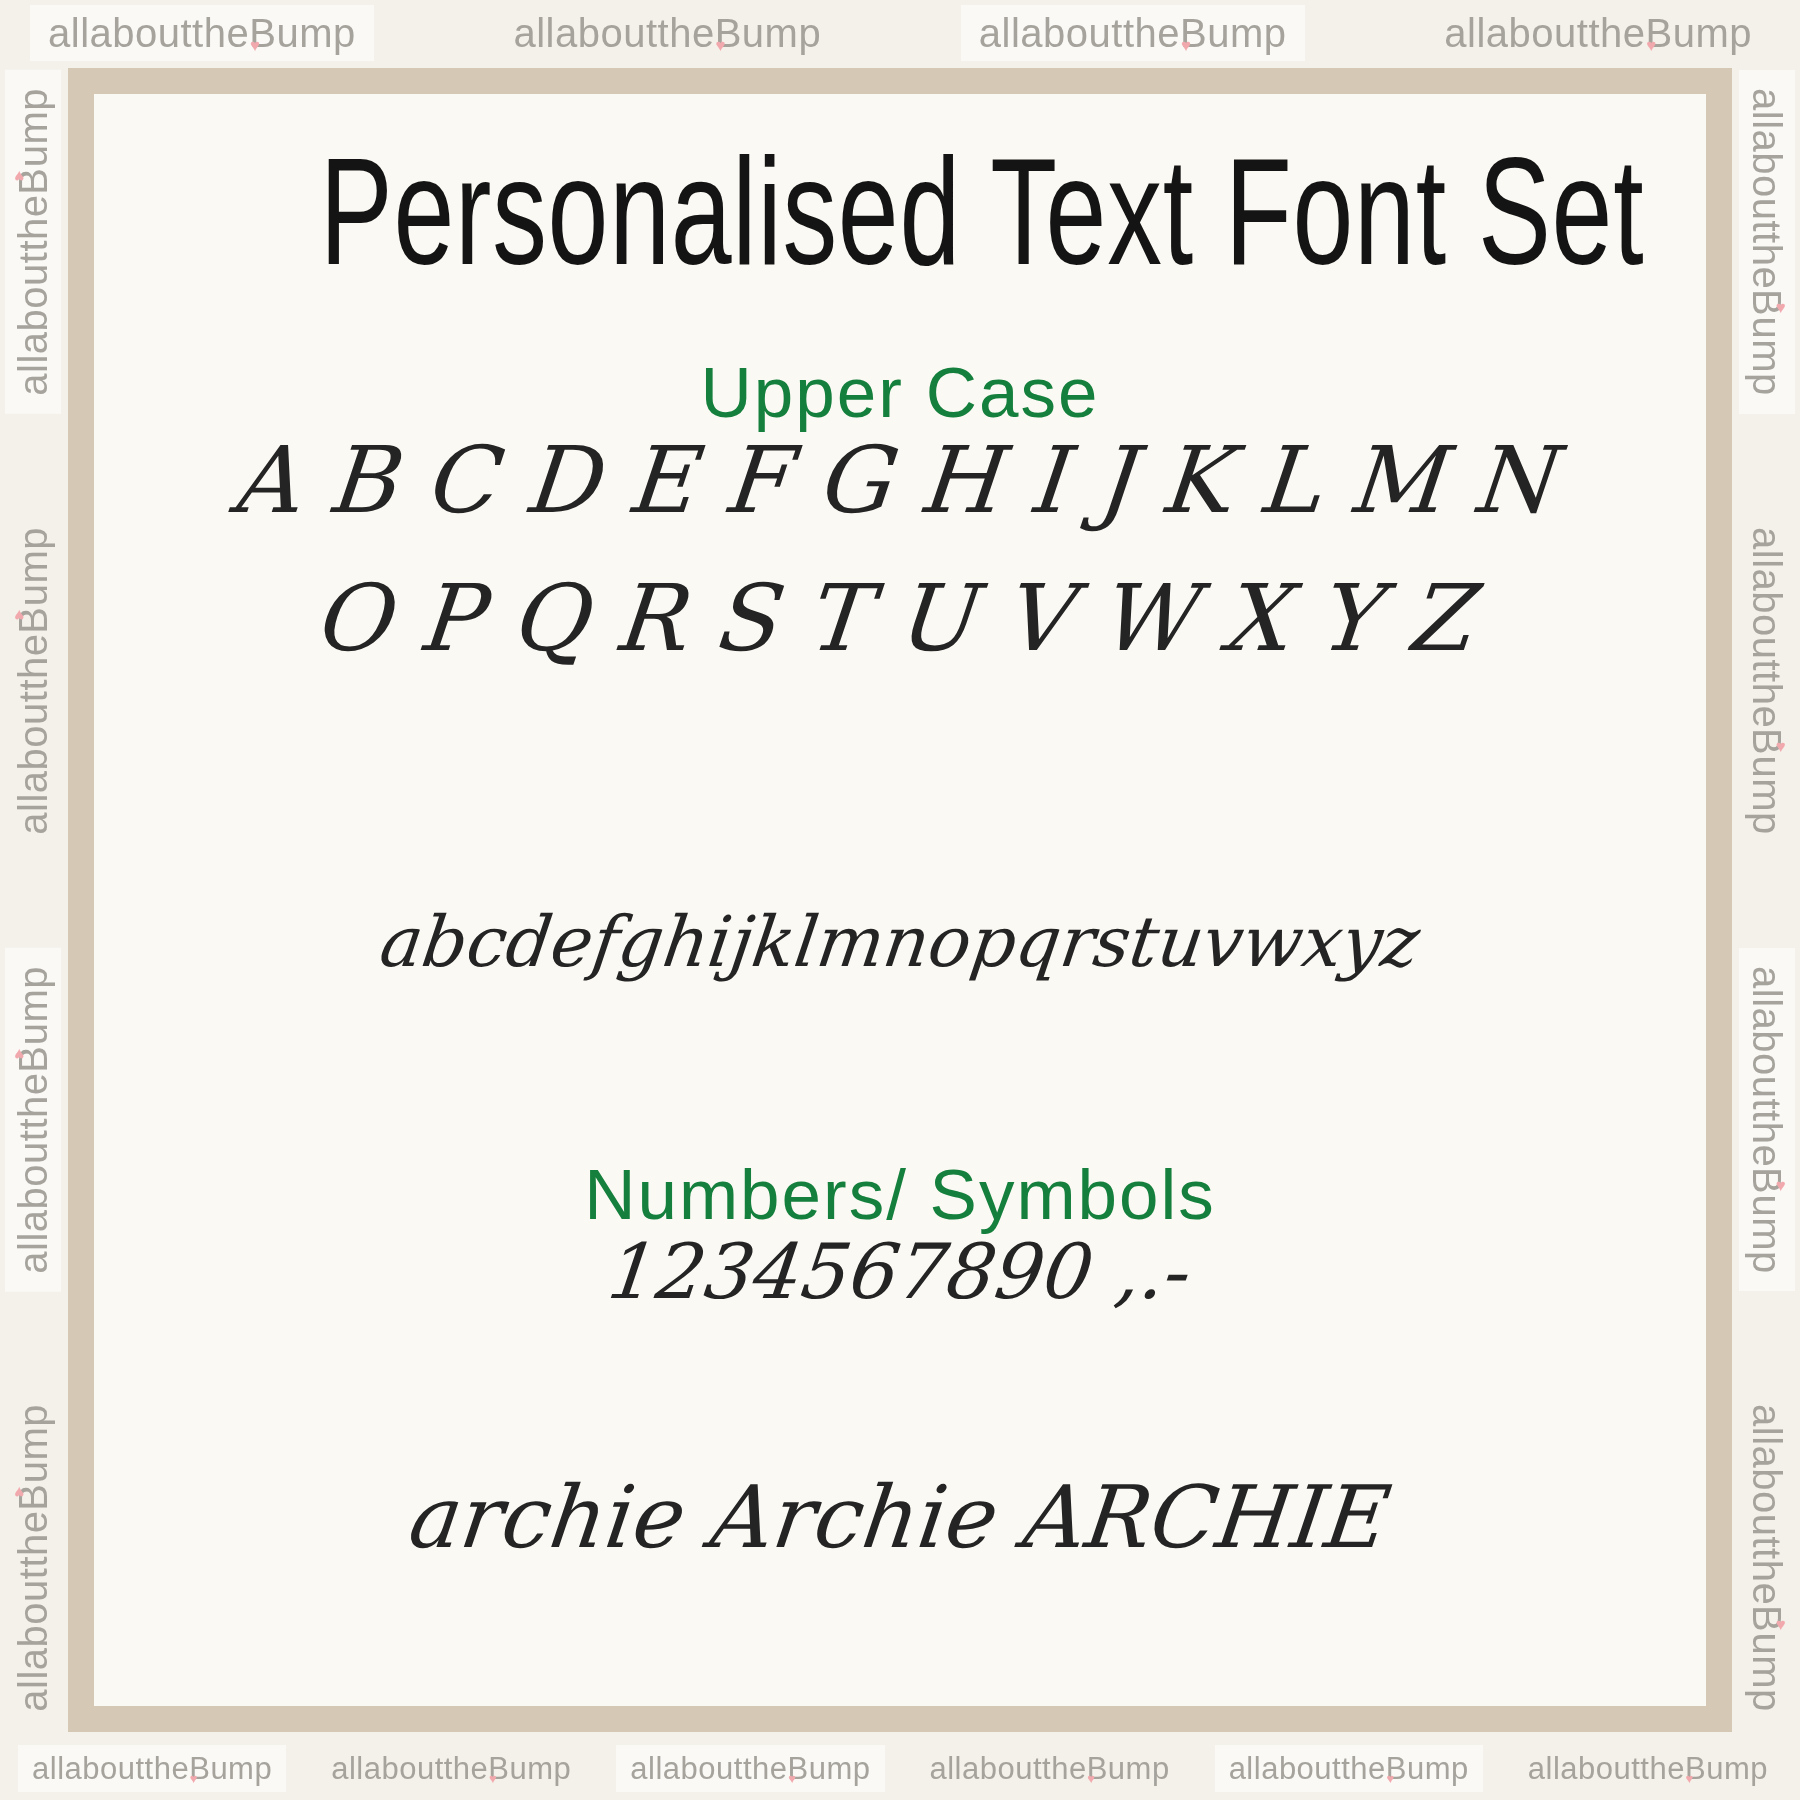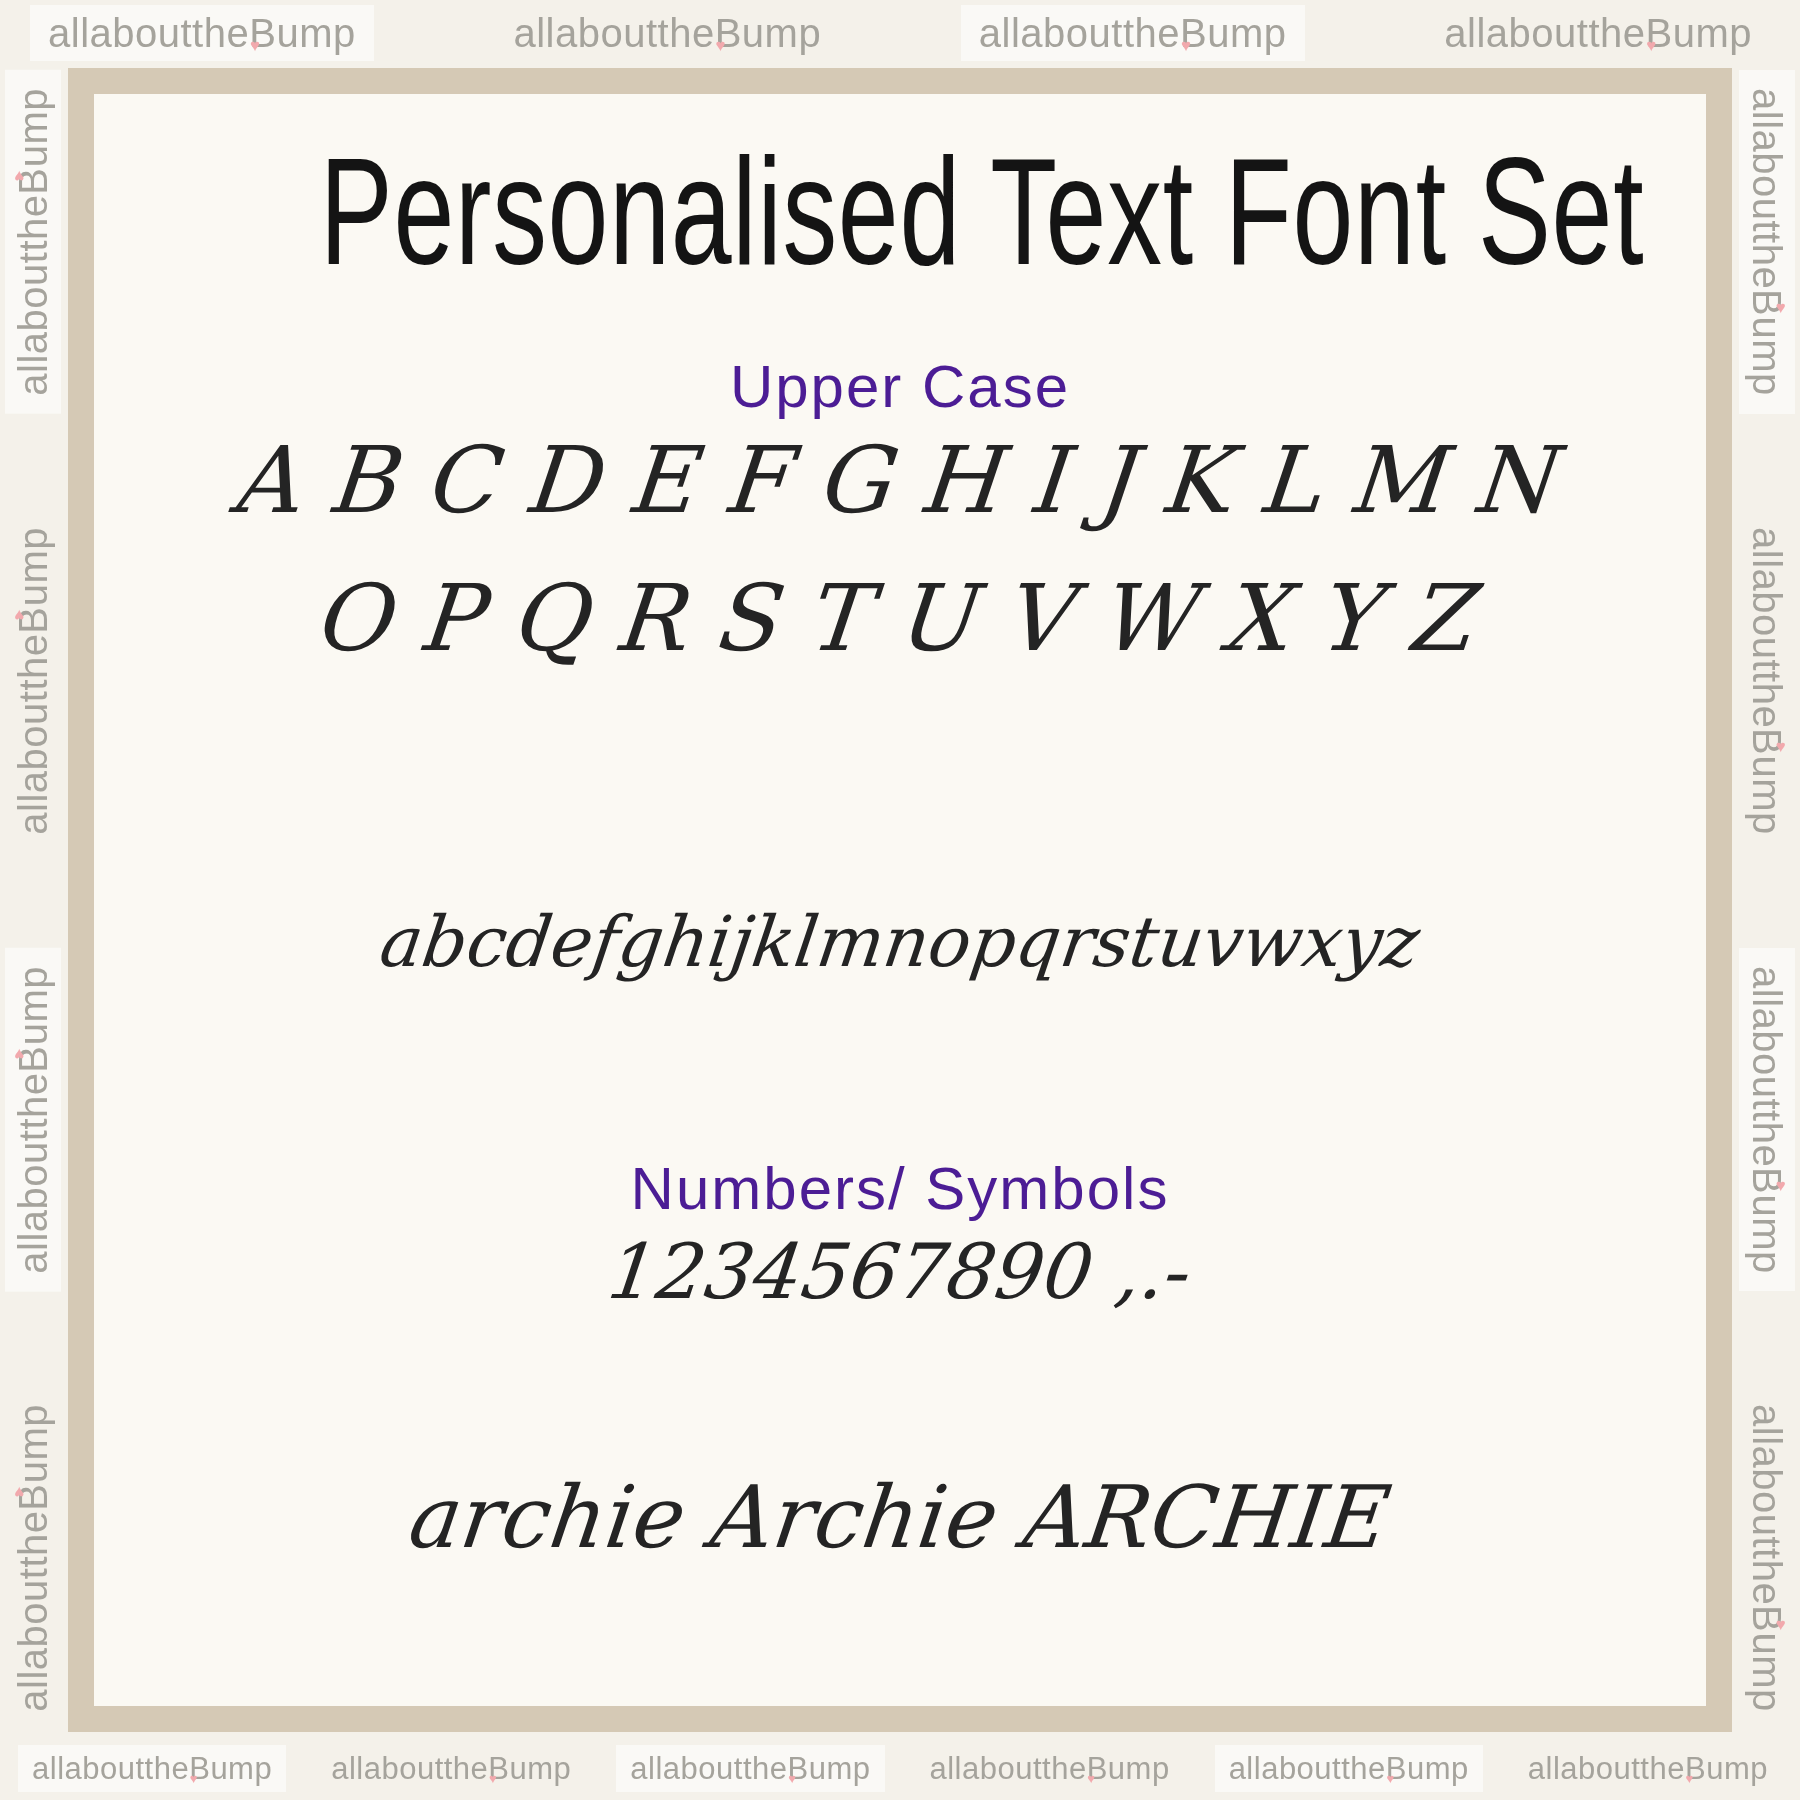--- a/index.html
+++ b/index.html
@@ -84,24 +84,24 @@
     top: 132px;
     font-size: 152px;
     font-weight: 500;
     line-height: 1.05;
     letter-spacing: 1px;
     transform: scaleX(0.72);
     color: #141414;
     white-space: nowrap;
   }
   .section-heading {
-    font-size: 60px;
+    font-size: 71px;
     font-weight: 400;
     letter-spacing: 2px;
-    color: #4c1d95;
+    color: #15803d;
     white-space: nowrap;
   }
   .script-line {
     font-family: "DejaVu Serif", serif;
     font-style: italic;
     color: #242424;
     white-space: nowrap;
     transform: skewX(-8deg);
     line-height: 1.15;
   }

